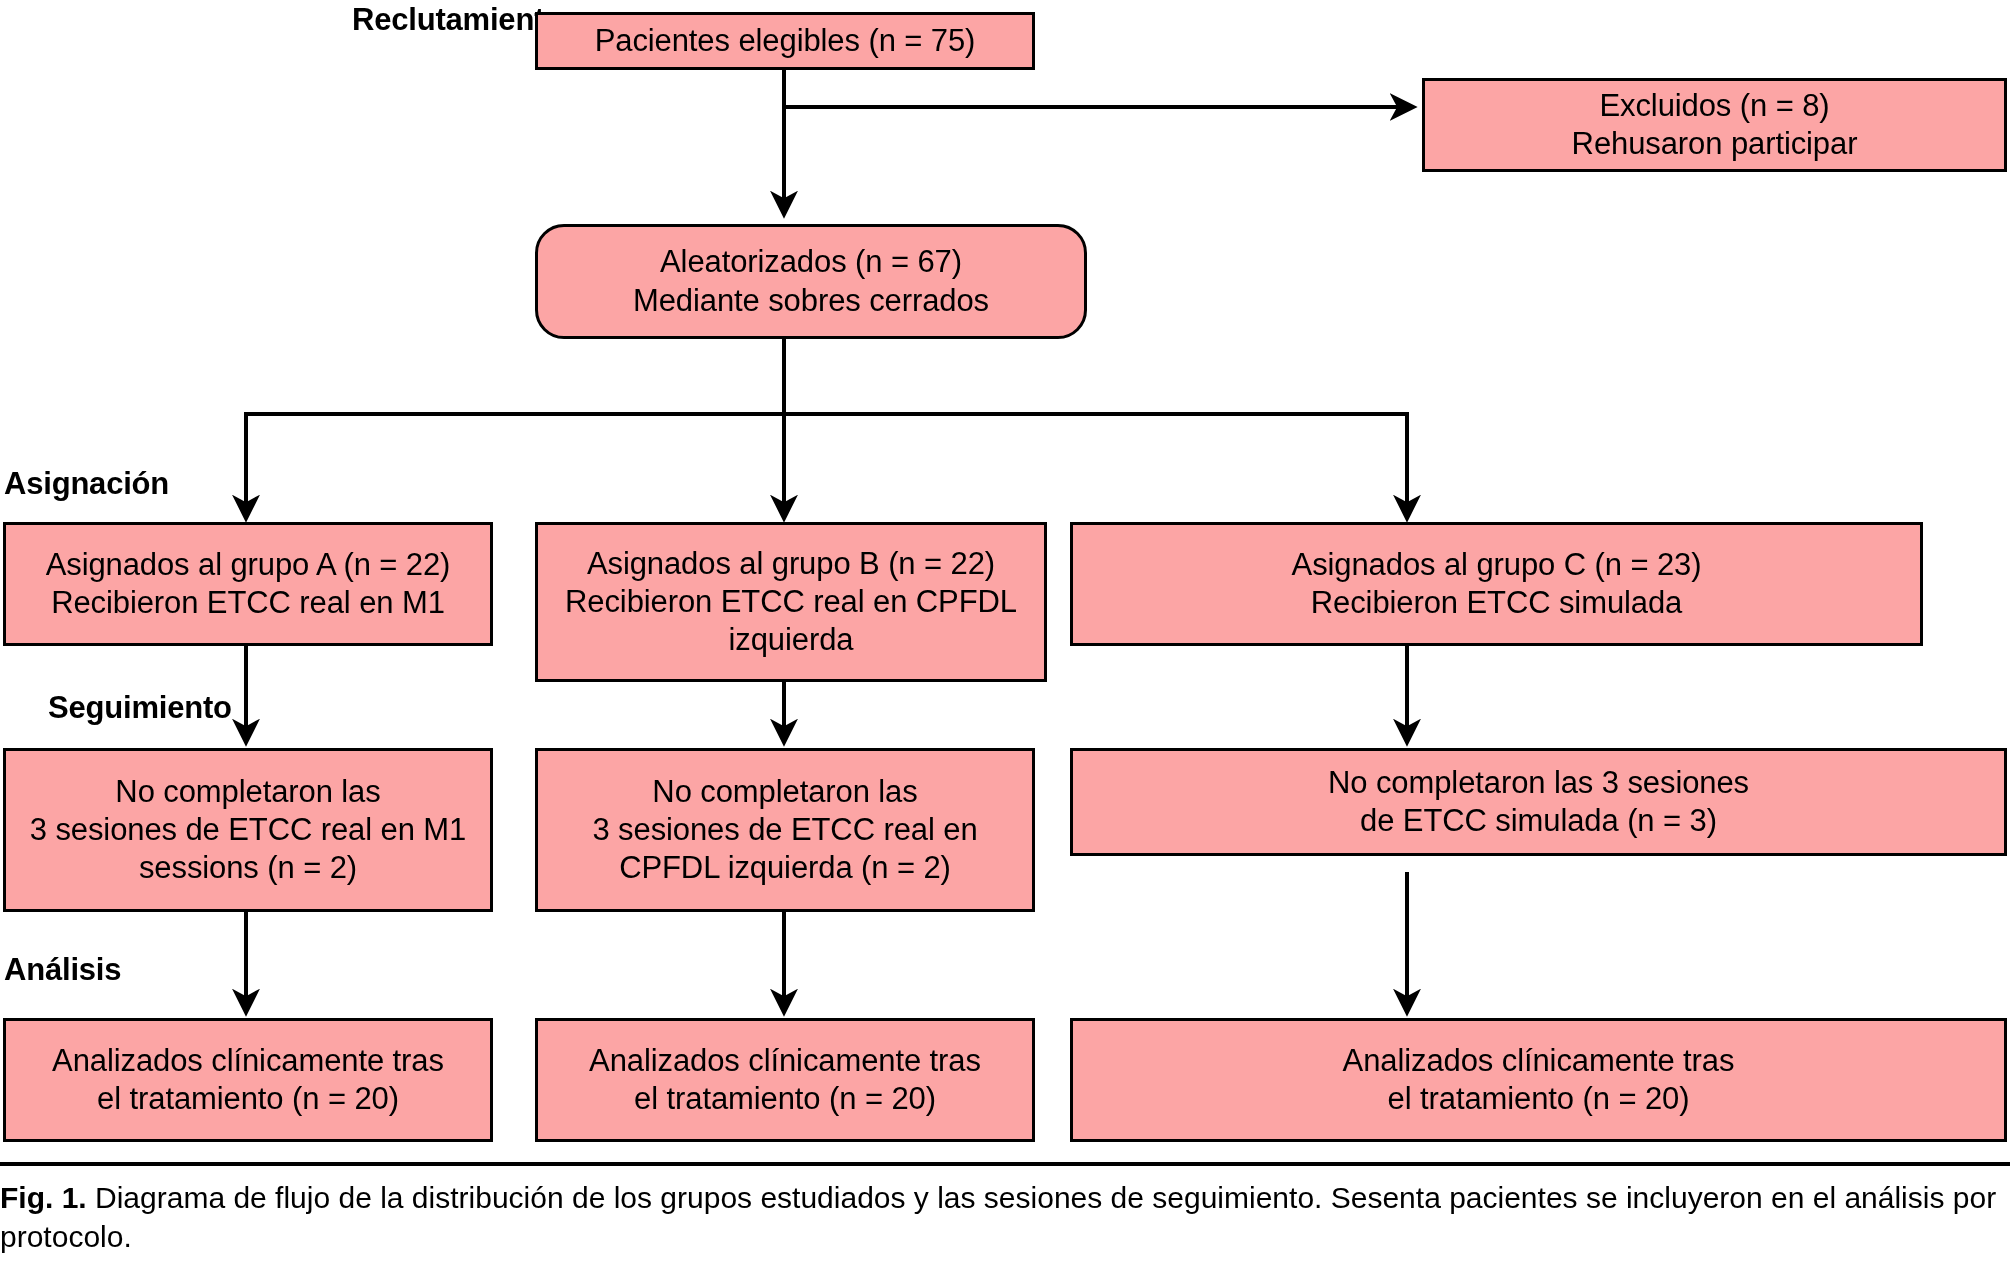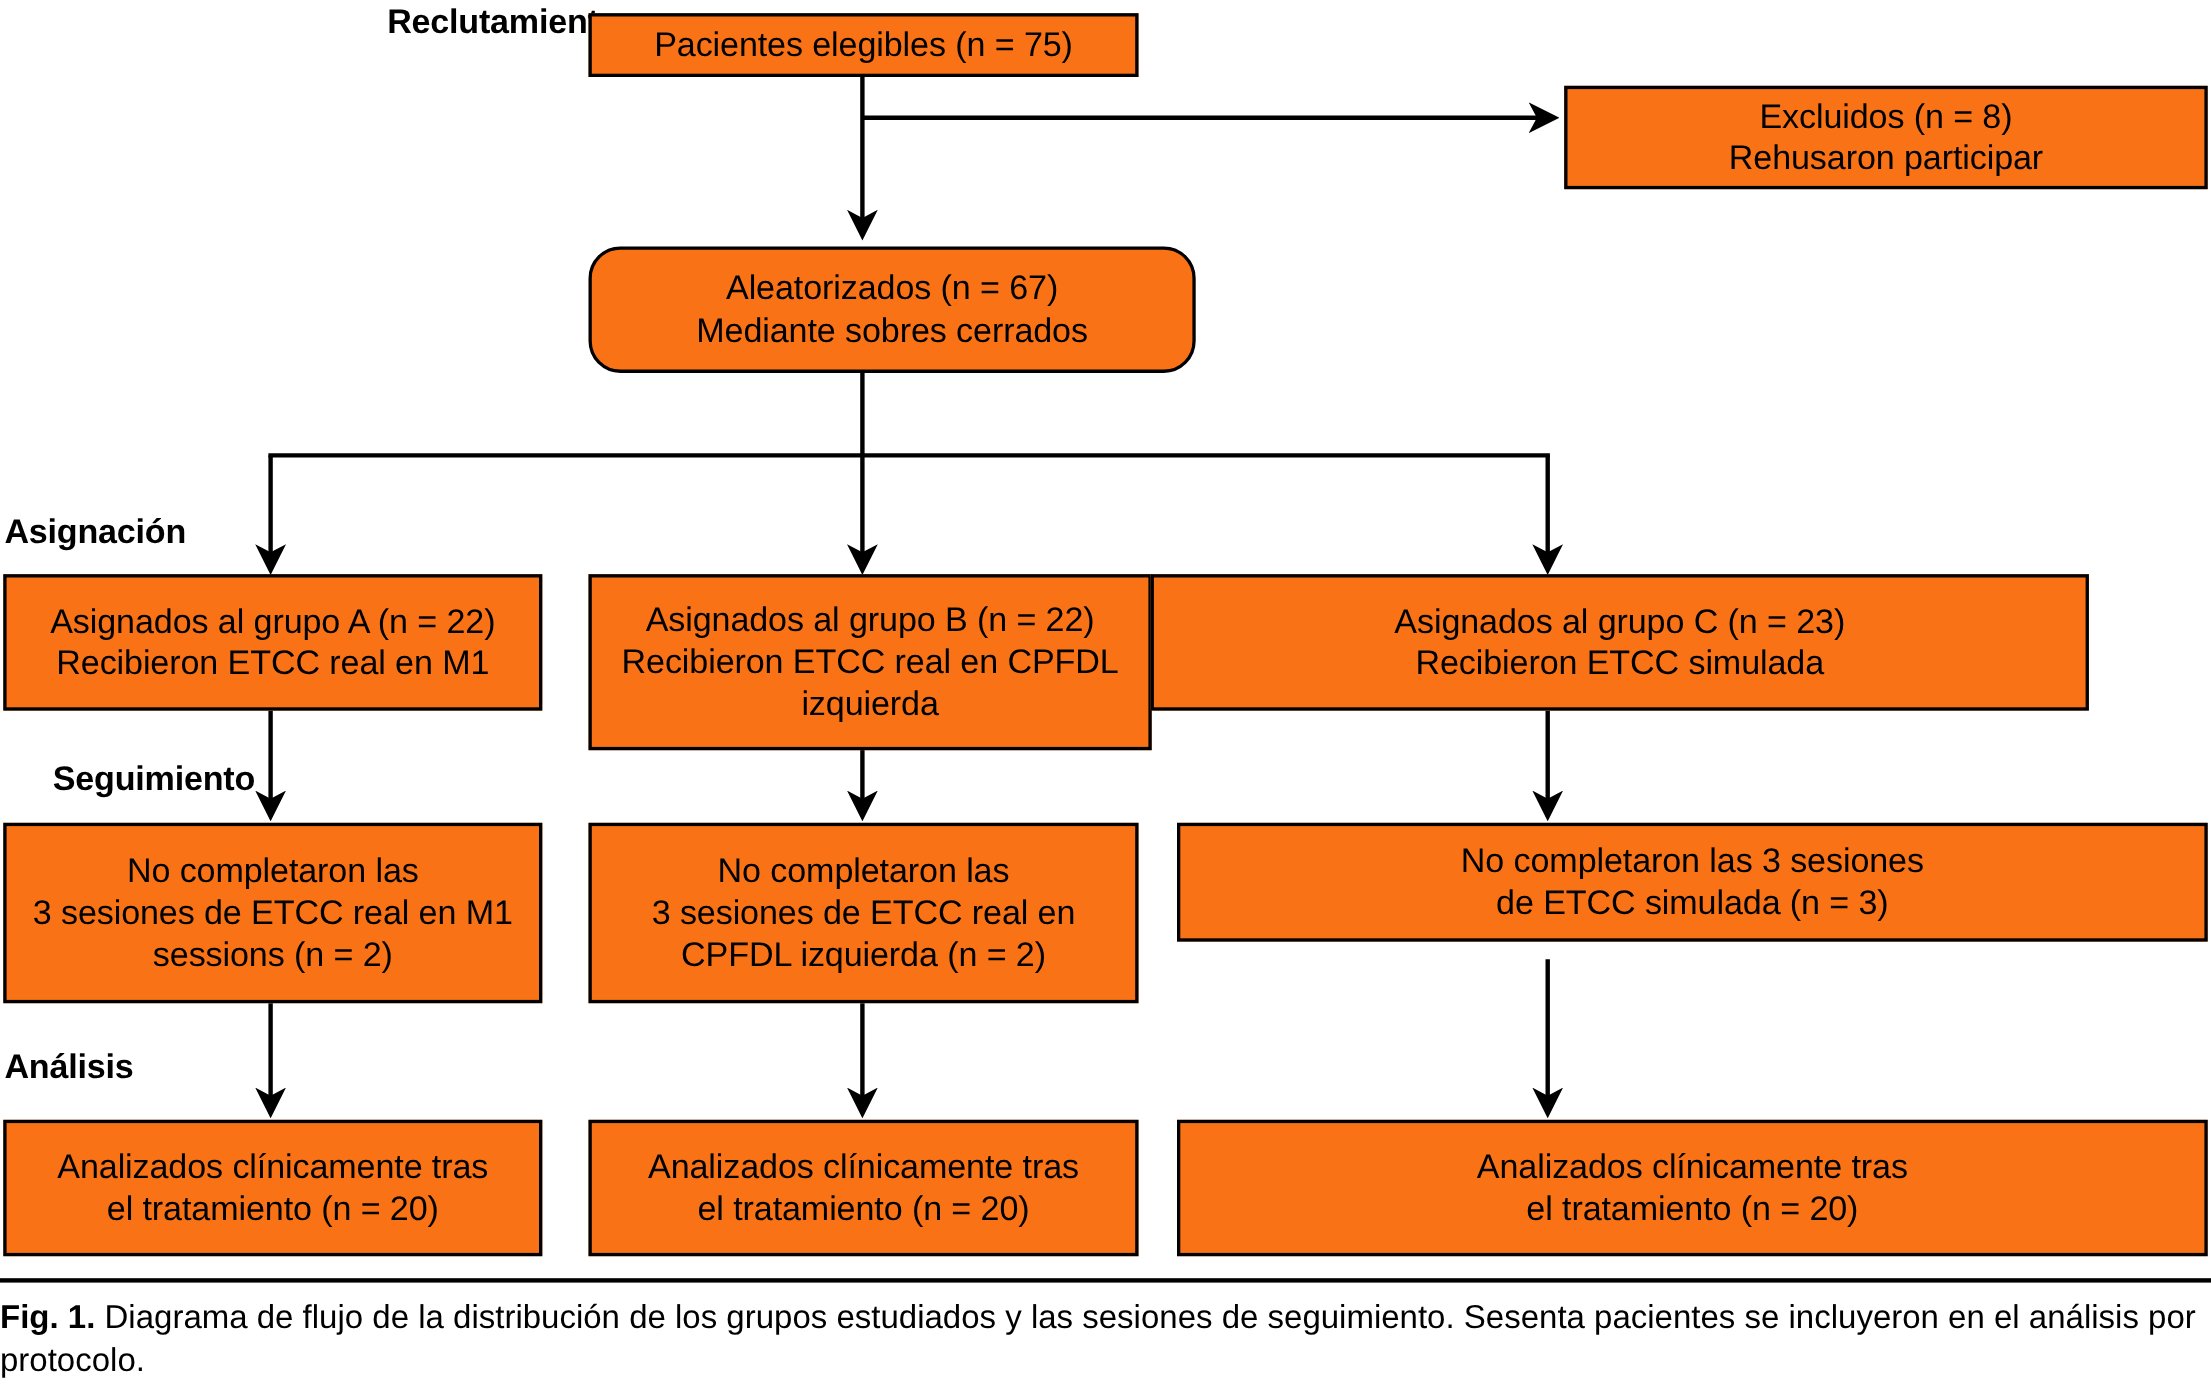--- a/index.html
+++ b/index.html
@@ -26,21 +26,21 @@
     color: #000;
     white-space: nowrap;
     letter-spacing: -0.2px;
   }
 
   
   .node {
     position: absolute;
     box-sizing: border-box;
     border: 3px solid #000000;
-    background: #f97316;
+    background: #fca5a5;
     display: flex;
     align-items: center;
     justify-content: center;
     text-align: center;
     font-size: 31px;
     line-height: 1.23;
     letter-spacing: -0.1px;
     padding: 4px 10px;
   }
   .node .txt { display: block; width: 100%; }
@@ -142,21 +142,21 @@
   </div>
 
   <div class="node" style="left:535px; top:522px; width:512px; height:160px;">
     <span class="txt">
         <span>Asignados al grupo B (n = 22)</span>
         <span>Recibieron ETCC real en CPFDL</span>
         <span>izquierda</span>
       </span>
   </div>
 
-  <div class="node" style="left:1046px; top:522px; width:853px; height:124px;">
+  <div class="node" style="left:1070px; top:522px; width:853px; height:124px;">
     <span class="txt">
         <span>Asignados al grupo C (n = 23)</span>
         <span>Recibieron ETCC simulada</span>
       </span>
   </div>
 
   <div class="node" style="left:3px; top:748px; width:490px; height:164px;">
     <span class="txt">
         <span>No completaron las</span>
         <span>3 sesiones de ETCC real en M1</span>

